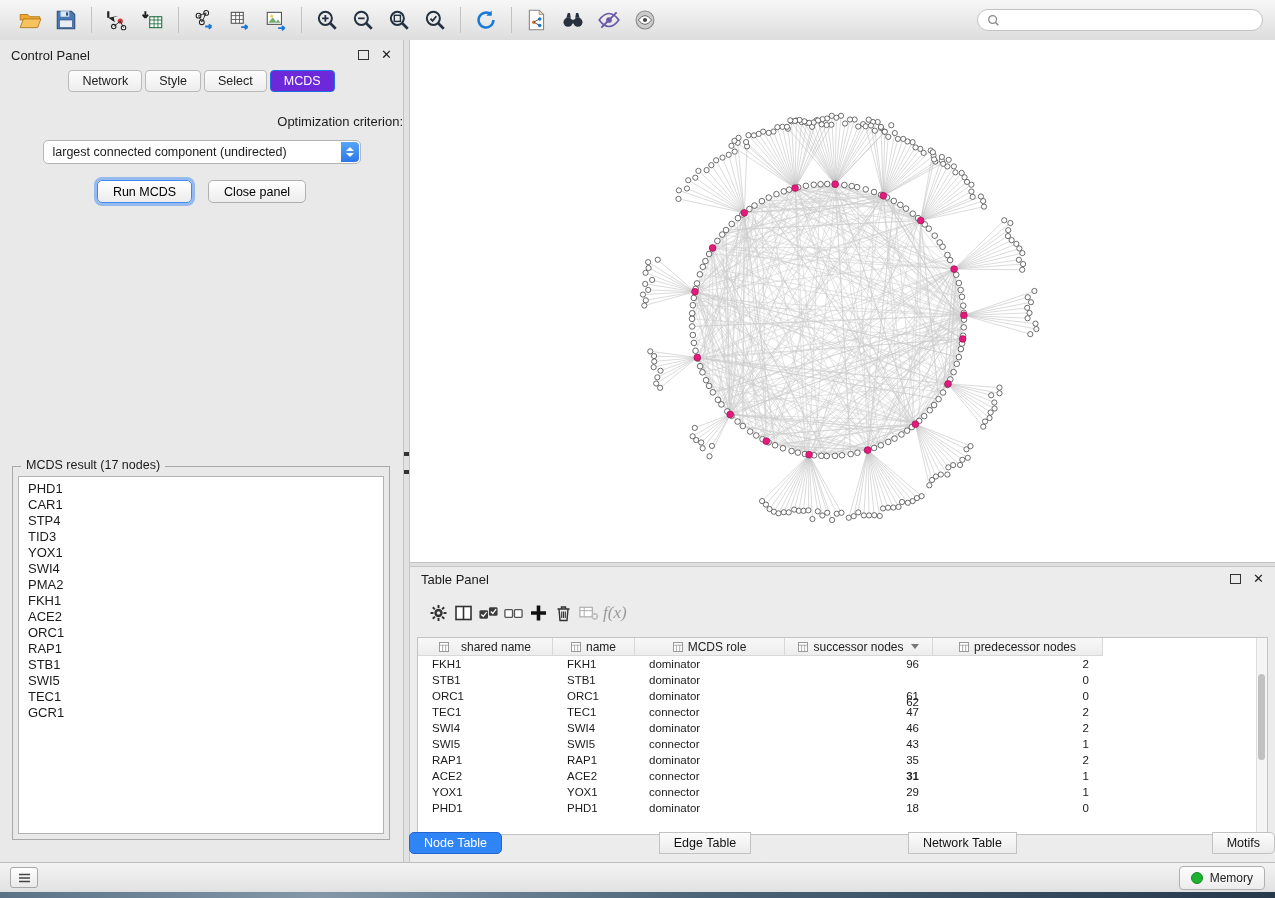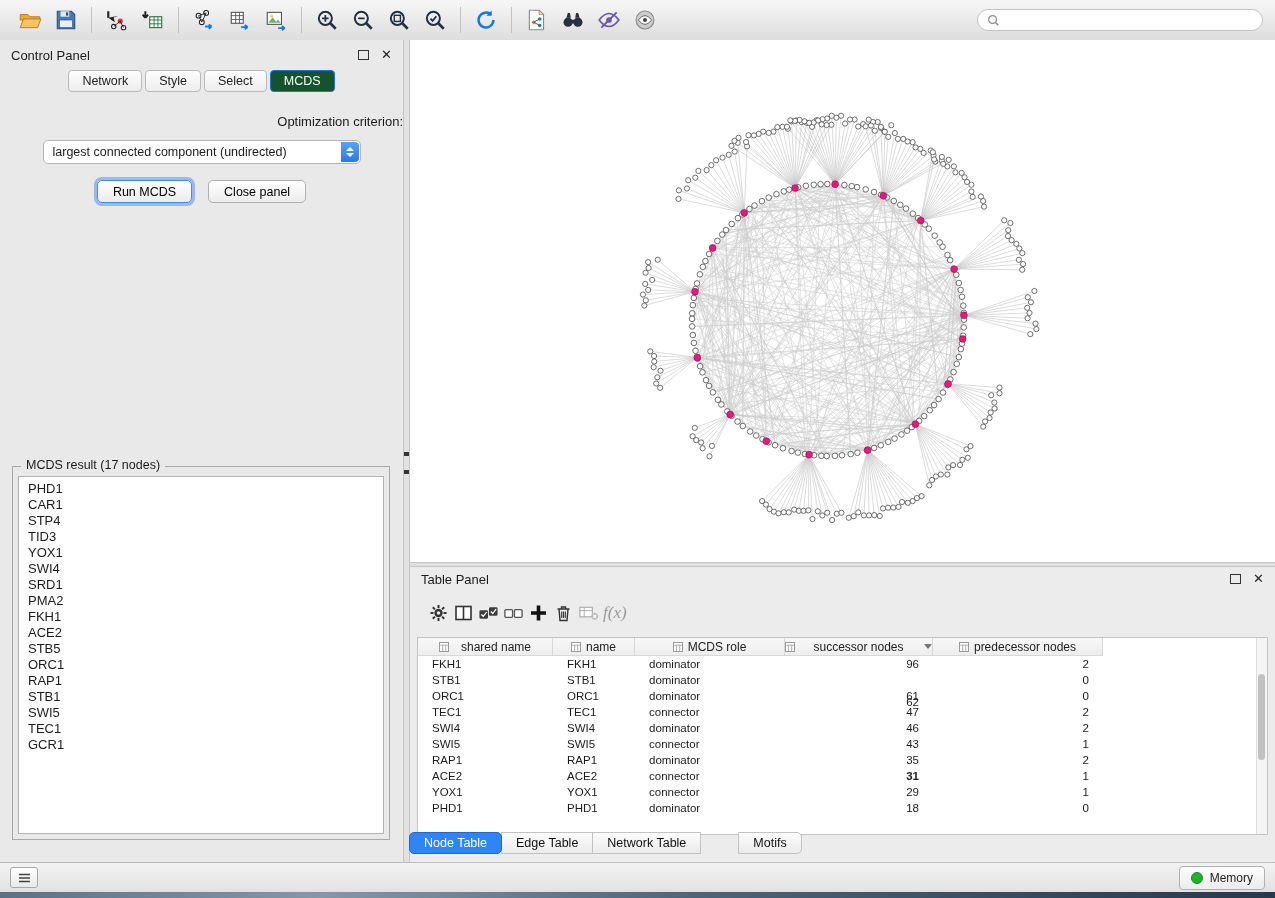--- a/index.html
+++ b/index.html
@@ -20,21 +20,21 @@
 
   
   .control-panel{position:absolute;left:0;top:40px;width:403px;bottom:36px;background:#e9e9e9;}
   .cp-header{height:30px;display:flex;align-items:center;padding:0 11px;font-size:13px;}
   .win-icons{margin-left:auto;display:flex;align-items:center;gap:12px;}
   .float-icon{width:9px;height:8px;border:1.4px solid #333;display:inline-block;}
   .close-icon{font-size:13px;font-weight:bold;color:#222;line-height:10px;}
   .cp-tabs{display:flex;justify-content:center;gap:3px;}
   .cp-tab{font-size:12.5px;padding:3px 13px;border:1px solid #b9b9b9;border-radius:4px;
           background:linear-gradient(#fdfdfd,#ededed);color:#222;}
-  .cp-tab.active{background:#14532d;border-color:#1f6fe0;color:#fff;}
+  .cp-tab.active{background:#6d28d9;border-color:#1f6fe0;color:#fff;}
   .opt-label{margin-top:22px;text-align:right;font-size:13px;}
   .criterion{margin:11px auto 0;width:318px;height:24px;background:#fff;border:1px solid #b4b4b4;
              border-radius:5px;display:flex;align-items:center;font-size:12.5px;padding-left:9px;
              position:relative;box-sizing:border-box;}
   .stepper{position:absolute;right:1px;top:1px;bottom:1px;width:18px;border-radius:0 4px 4px 0;
            background:linear-gradient(#55a5f9,#2a78e8);display:flex;flex-direction:column;
            align-items:center;justify-content:center;gap:2px;}
   .stepper .up{width:0;height:0;border-left:4px solid transparent;border-right:4px solid transparent;border-bottom:4px solid #fff;}
   .stepper .dn{width:0;height:0;border-left:4px solid transparent;border-right:4px solid transparent;border-top:4px solid #fff;}
   .cp-buttons{display:flex;justify-content:center;gap:16px;margin-top:16px;}
@@ -82,21 +82,21 @@
            background:linear-gradient(#f8f8f8,#ededed);border-right:1px solid #d8d8d8;
            border-bottom:1px solid #d8d8d8;box-sizing:border-box;color:#222;}
   .sort-dn{width:0;height:0;border-left:4px solid transparent;border-right:4px solid transparent;
            border-top:5px solid #777;margin-left:2px;}
   .t-row{display:flex;height:16px;align-items:center;}
   .t-cell{font-size:11.5px;box-sizing:border-box;white-space:nowrap;overflow:hidden;}
   .t-cell.left{padding-left:14px;text-align:left;}
   .t-cell.right{padding-right:14px;text-align:right;}
   .t-scroll{position:absolute;right:0;top:0;bottom:0;width:10px;background:#f5f5f5;border-left:1px solid #ddd;}
   .t-thumb{position:absolute;left:1px;width:7px;top:36px;height:86px;background:#c1c1c1;border-radius:4px;}
-  .nt-tabs{position:absolute;left:0;right:0;bottom:8px;display:flex;justify-content:flex-start;}
+  .nt-tabs{position:absolute;left:0;right:0;bottom:8px;display:flex;justify-content:space-between;}
   .nt-tab{padding:3px 14px;font-size:12.5px;border:1px solid #c2c2c2;margin-left:-1px;
           background:linear-gradient(#fcfcfc,#ebebeb);color:#111;}
   .nt-tab:first-child{border-radius:5px 0 0 5px;}
   .nt-tab:last-child{border-radius:0 5px 5px 0;margin-left:37px;}
   .nt-tab.active{background:#2f85f6;color:#fff;border-color:#2365cf;border-radius:5px;position:relative;z-index:1;}
 
   
   .statusbar{position:absolute;left:0;right:0;bottom:6px;height:30px;
              background:linear-gradient(#f3f3f3,#e1e1e1);border-top:1px solid #bdbdbd;
              display:flex;align-items:center;justify-content:space-between;padding:0 10px;box-sizing:border-box;}
@@ -281,25 +281,23 @@
     </div>
     <div class="result-box">
       <span class="legend">MCDS result (17 nodes)</span>
       <div class="result-list">
           <div class="result-item">PHD1</div>
           <div class="result-item">CAR1</div>
           <div class="result-item">STP4</div>
           <div class="result-item">TID3</div>
           <div class="result-item">YOX1</div>
           <div class="result-item">SWI4</div>
-          <div class="result-item">SRD1</div>
           <div class="result-item">PMA2</div>
           <div class="result-item">FKH1</div>
           <div class="result-item">ACE2</div>
-          <div class="result-item">STB5</div>
           <div class="result-item">ORC1</div>
           <div class="result-item">RAP1</div>
           <div class="result-item">STB1</div>
           <div class="result-item">SWI5</div>
           <div class="result-item">TEC1</div>
           <div class="result-item">GCR1</div>
         </div>
     </div>
   </div>
 
@@ -1316,21 +1314,21 @@
             </svg>
             <span>name</span>
           </div>
           <div class="t-hcell" style="width: 150px;">
             <svg width="10" height="10" viewBox="0 0 10 10">
               <rect x="0.5" y="0.5" width="9" height="9" fill="#fff" stroke="#999"></rect>
               <path d="M0.5 3.2h9M3.6 3.2v6.3M6.7 3.2v6.3" stroke="#999" stroke-width="0.8"></path>
             </svg>
             <span>MCDS role</span>
           </div>
-          <div class="t-hcell" style="width: 148px; justify-content: space-between;">
+          <div class="t-hcell" style="width: 148px;">
             <svg width="10" height="10" viewBox="0 0 10 10">
               <rect x="0.5" y="0.5" width="9" height="9" fill="#fff" stroke="#999"></rect>
               <path d="M0.5 3.2h9M3.6 3.2v6.3M6.7 3.2v6.3" stroke="#999" stroke-width="0.8"></path>
             </svg>
             <span>successor nodes</span>
             <i class="sort-dn"></i>
           </div>
           <div class="t-hcell" style="width: 170px;">
             <svg width="10" height="10" viewBox="0 0 10 10">
               <rect x="0.5" y="0.5" width="9" height="9" fill="#fff" stroke="#999"></rect>

